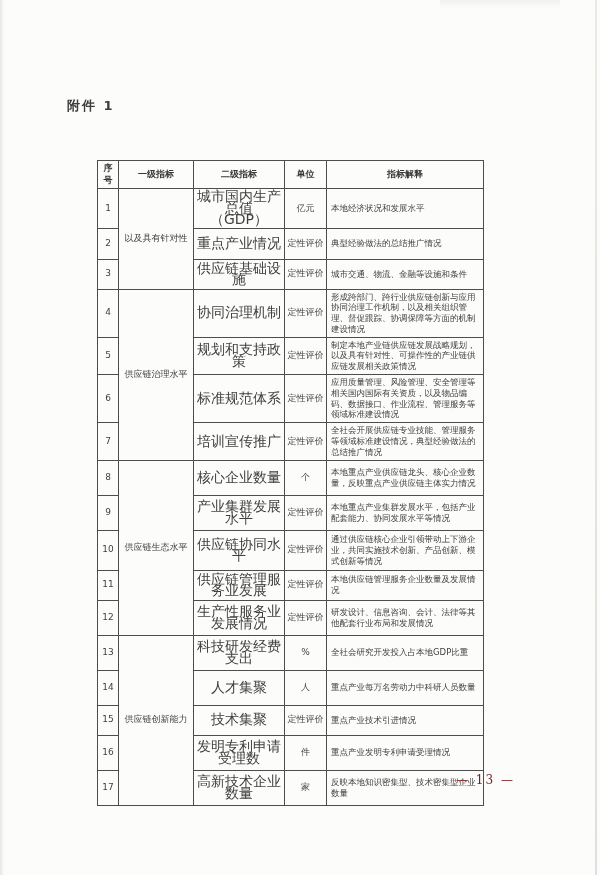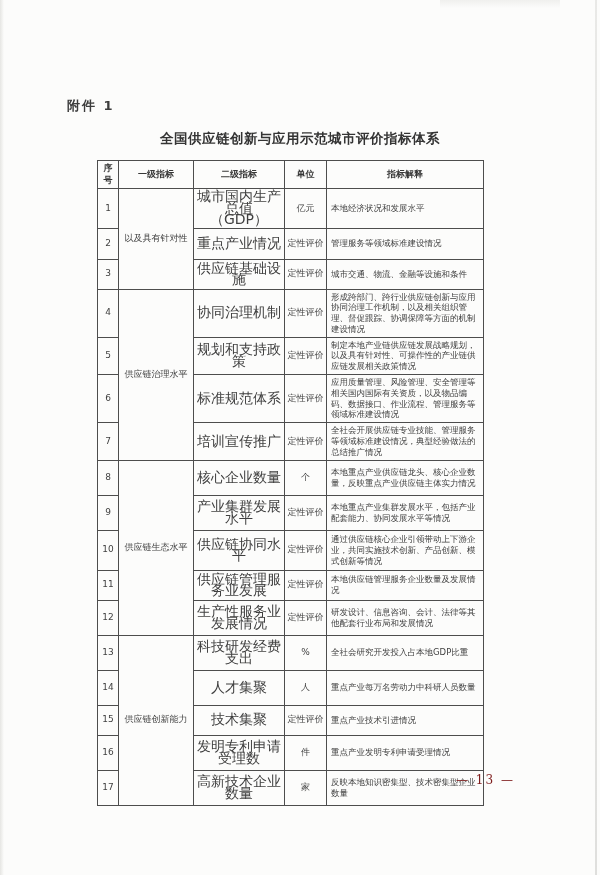--- a/index.html
+++ b/index.html
@@ -56,21 +56,20 @@
 </style>
 </head>
 <body>
 
 <div class="sheet">
   <div class="edge-left"></div>
   <div class="edge-right"></div>
   <div class="corner-smudge"></div>
 
   <div class="attachment">附件 1</div>
-  <div class="title">全国供应链创新与应用示范城市评价指标体系</div>
 
   <table class="indicators">
     <colgroup>
       <col style="width:21px">
       <col style="width:75px">
       <col style="width:91px">
       <col style="width:42px">
       <col style="width:157px">
     </colgroup>
     <thead>
@@ -87,21 +86,21 @@
           <td>1</td>
           <td rowspan="3">以及具有针对性</td>
           <td class="lv2">城市国内生产总值（GDP）</td>
           <td>亿元</td>
           <td class="expl">本地经济状况和发展水平</td>
         </tr>
         <tr style="height: 31px;">
           <td>2</td>
           <td class="lv2">重点产业情况</td>
           <td>定性评价</td>
-          <td class="expl">管理服务等领域标准建设情况</td>
+          <td class="expl">典型经验做法的总结推广情况</td>
         </tr>
         <tr style="height: 30px;">
           <td>3</td>
           <td class="lv2">供应链基础设施</td>
           <td>定性评价</td>
           <td class="expl">城市交通、物流、金融等设施和条件</td>
         </tr>
         <tr style="height: 35px;">
           <td>4</td>
           <td rowspan="4">供应链治理水平</td>

